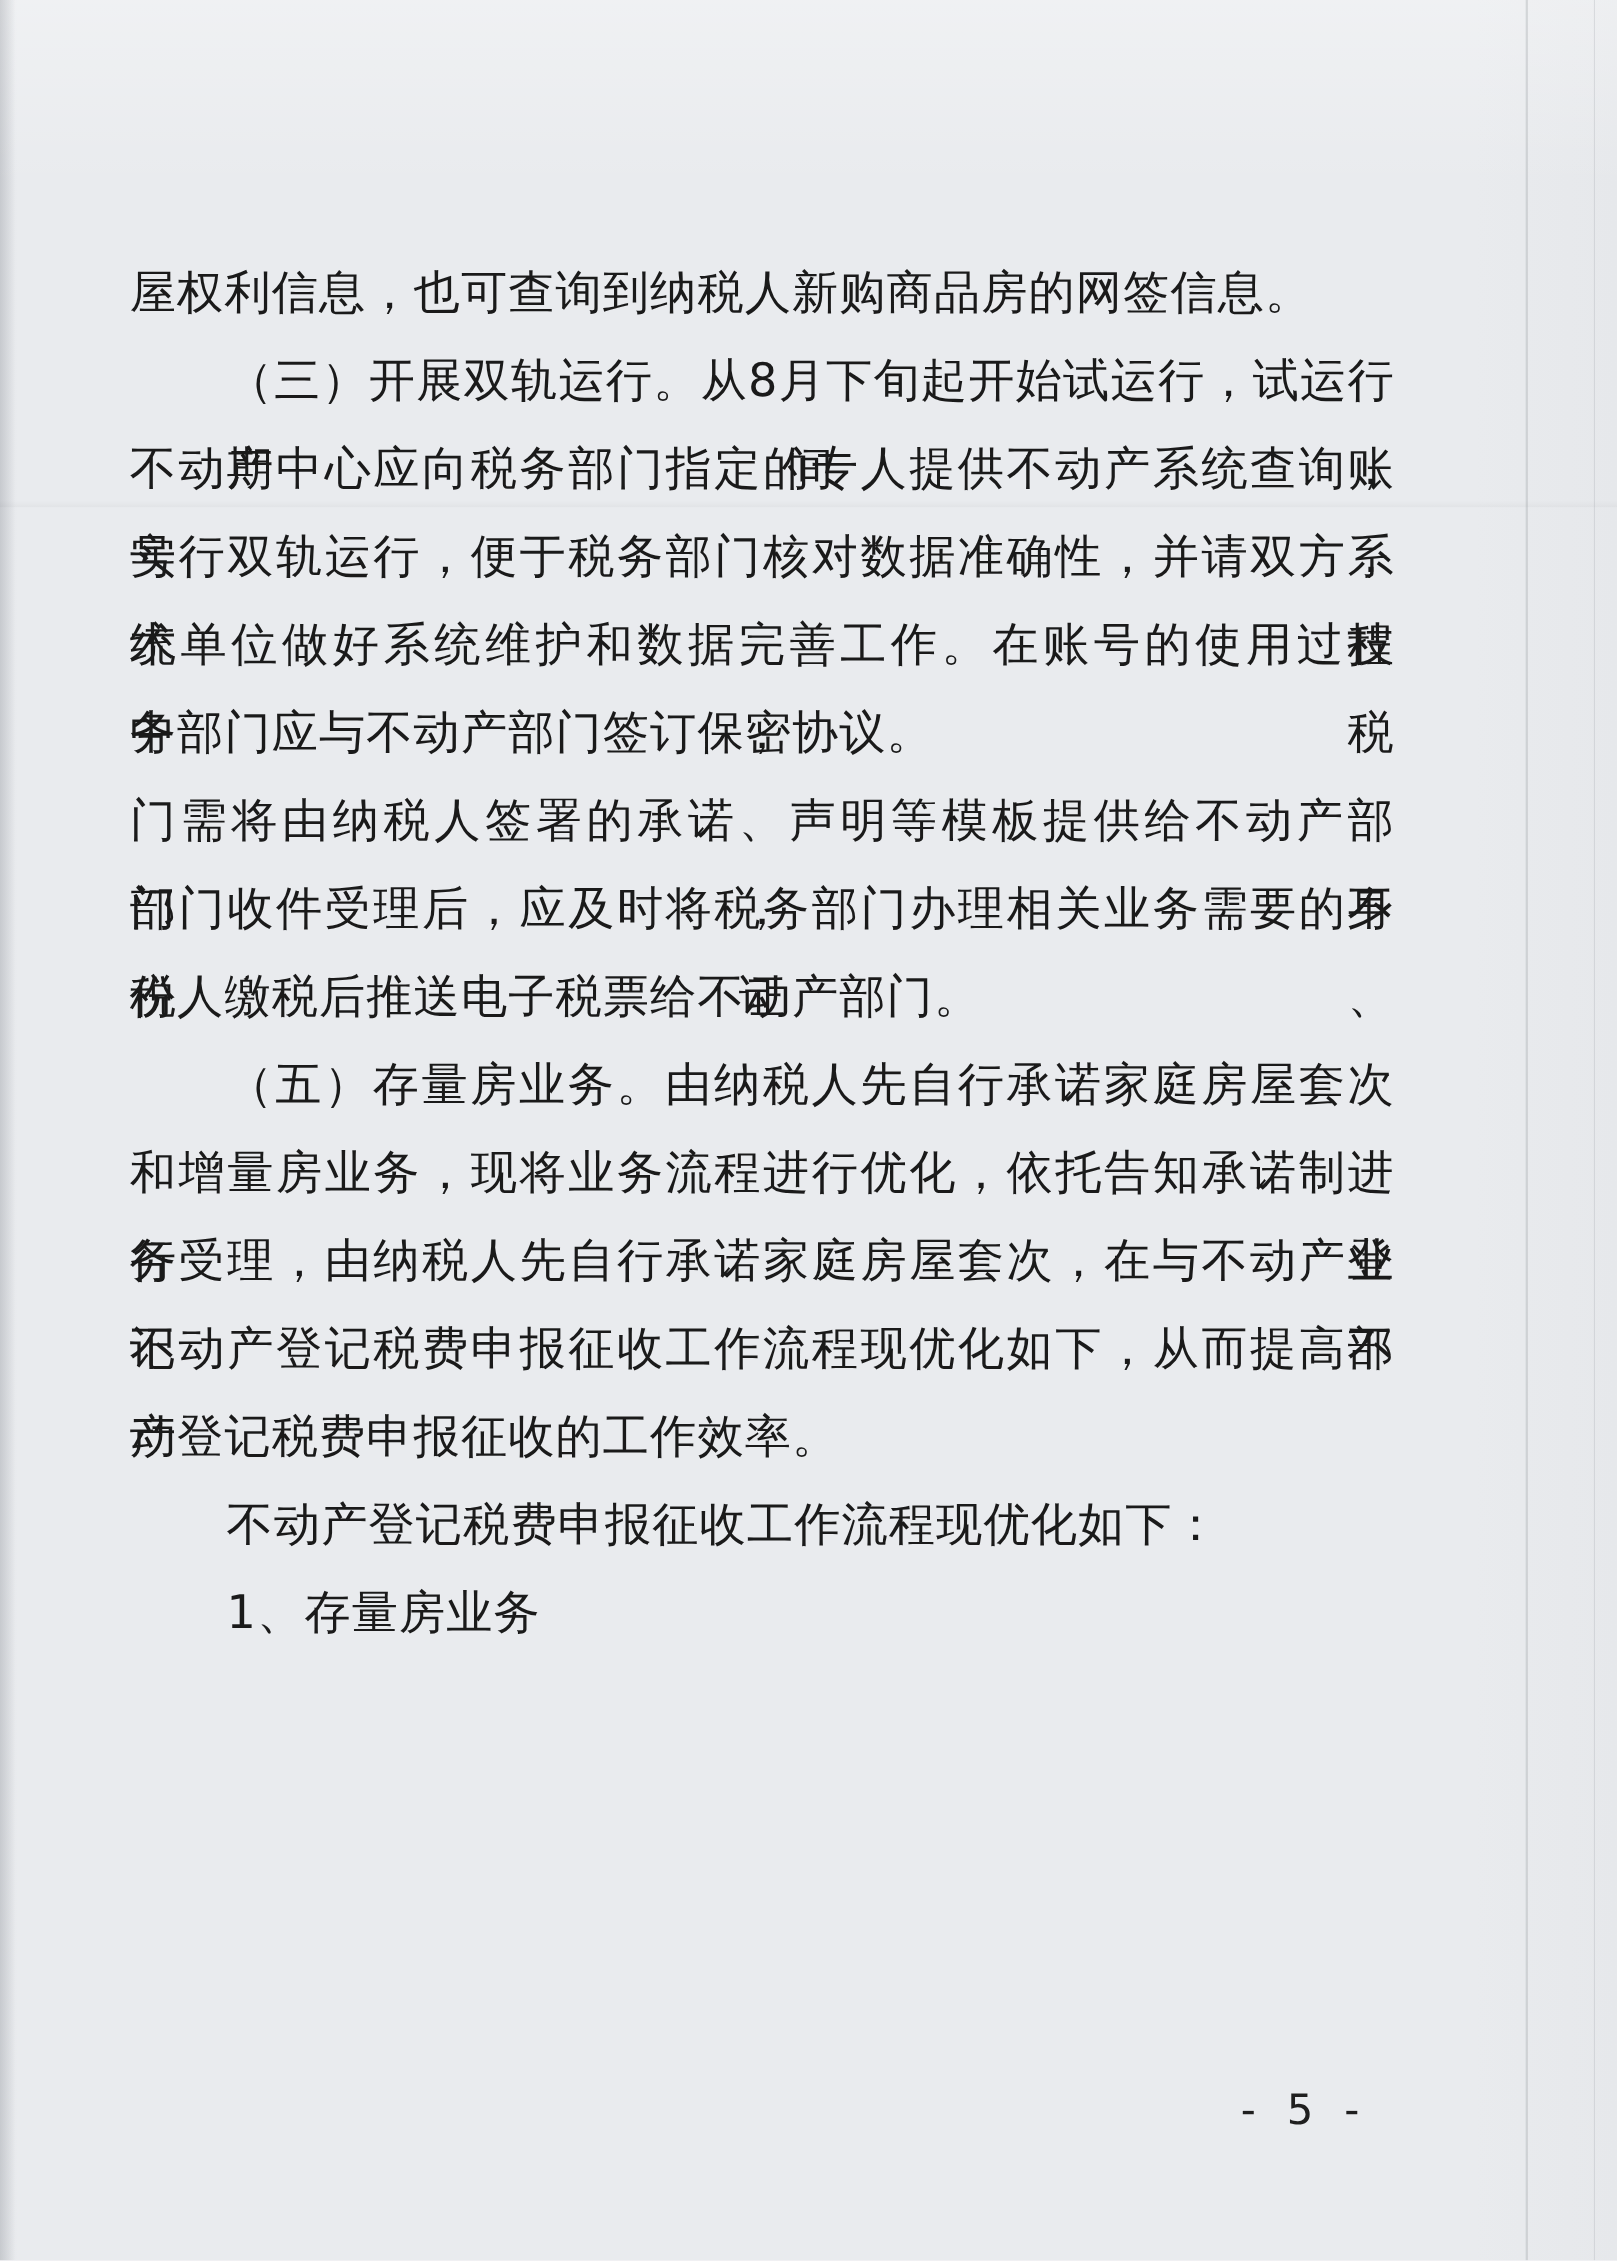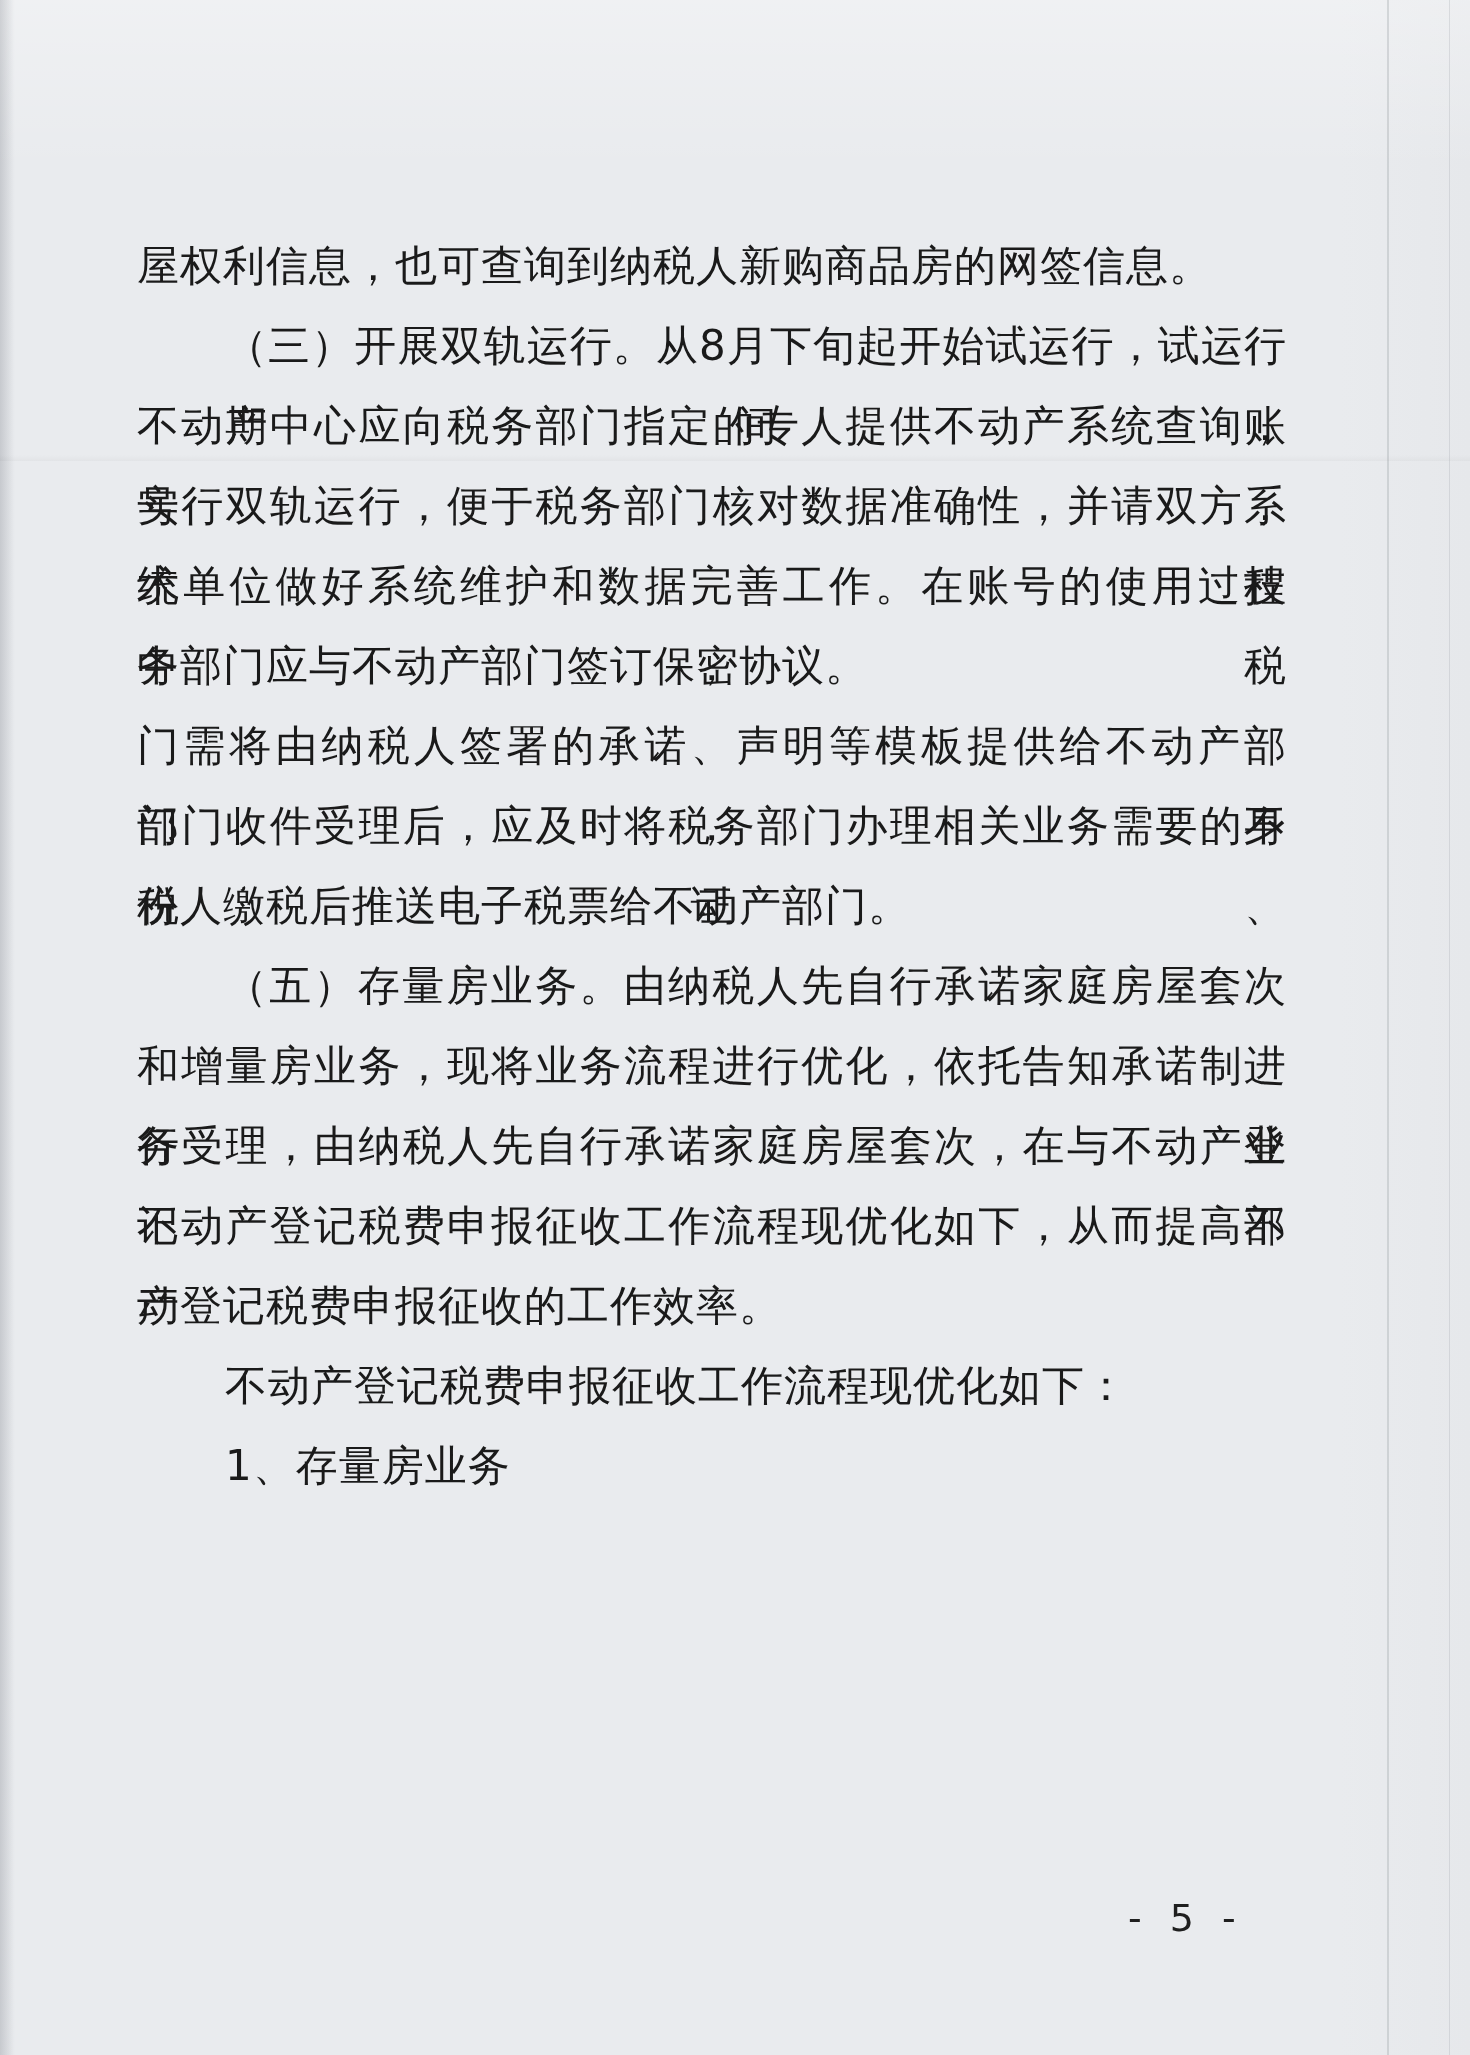--- a/index.html
+++ b/index.html
@@ -45,21 +45,20 @@
     top: 0; left: 0;
     width: 14px; height: 100%;
     background: linear-gradient(90deg, rgba(110,115,122,0.22), rgba(110,115,122,0.0));
   }
   .text-block {
     position: absolute;
     left: 118px;
     top: 226px;
     width: 1150px;
     color: #1a1a1a;
-    margin-left: 19px;
   }
   .line {
     height: 80px;
     line-height: 80px;
     font-size: 42px;
     letter-spacing: 1px;
     white-space: nowrap;
   }
   .line.justify {
     white-space: normal;

